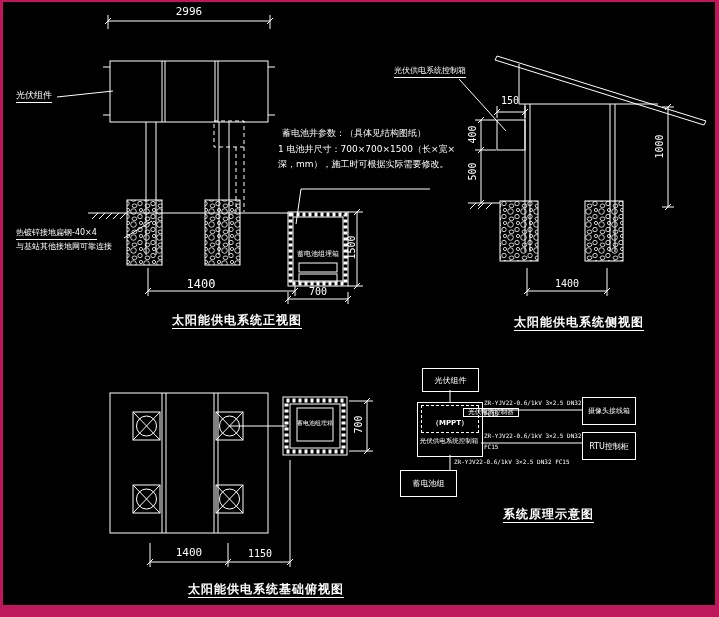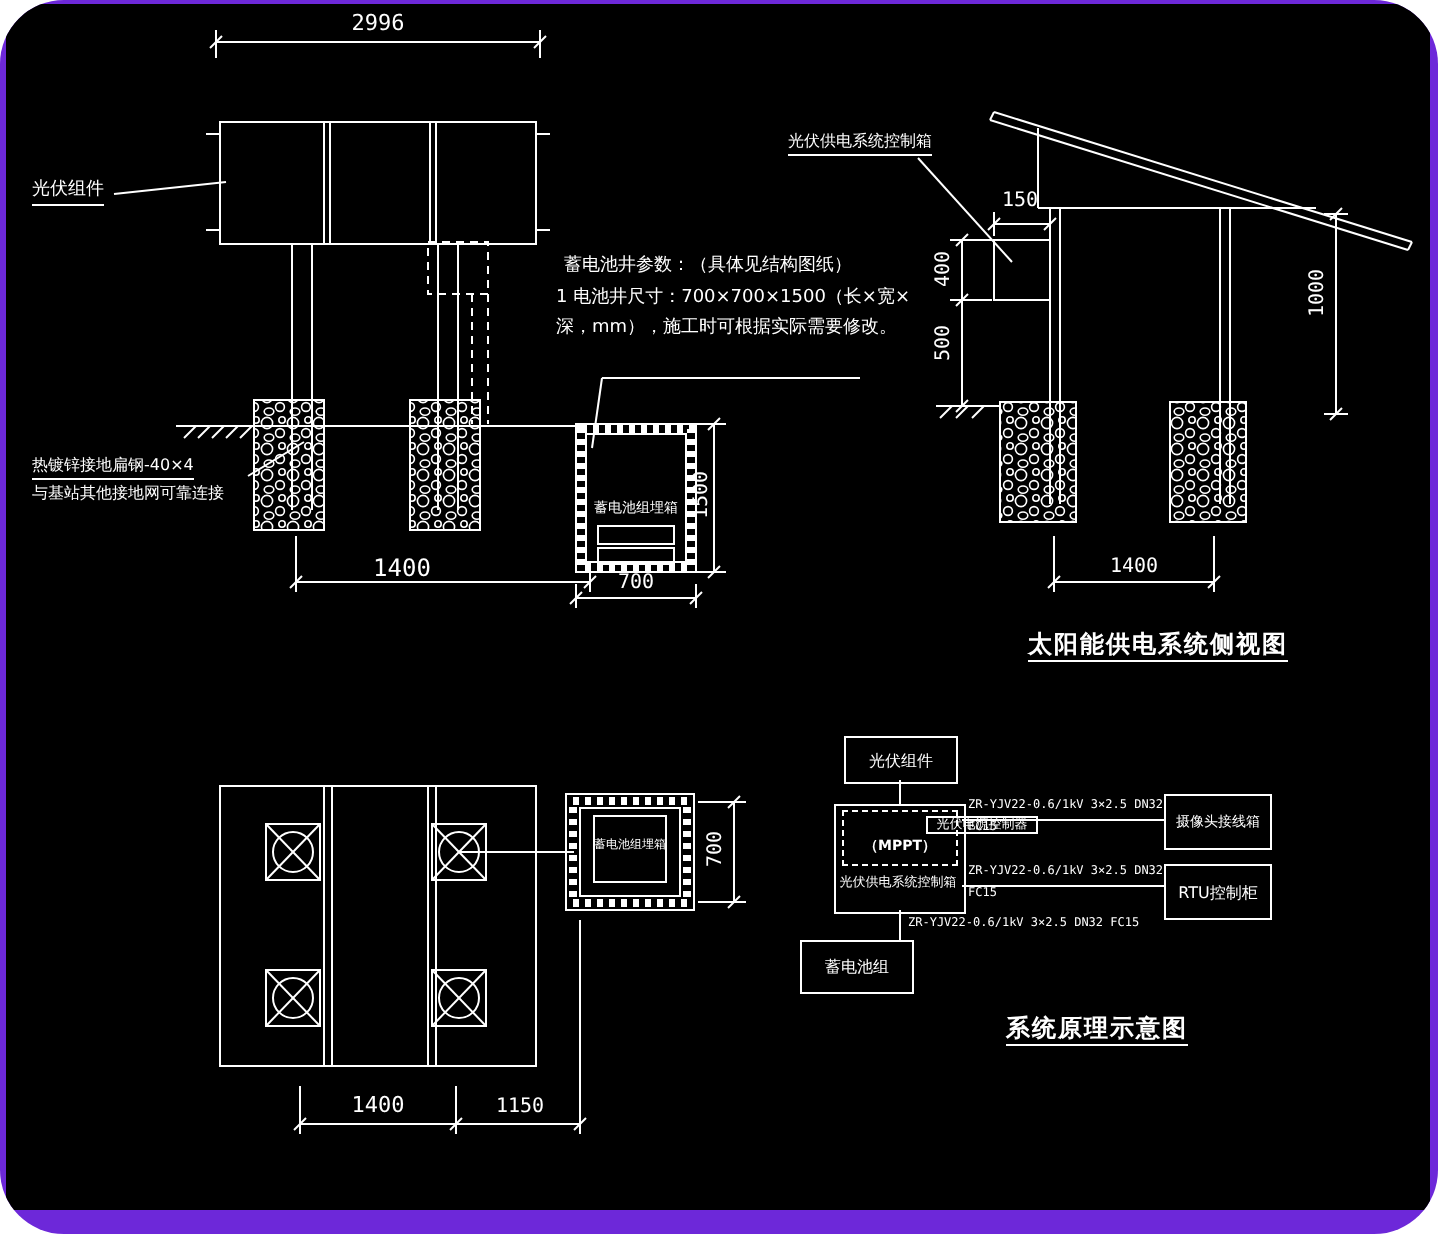--- a/index.html
+++ b/index.html
@@ -1,17 +1,17 @@
 <!DOCTYPE html>
 <html><head>
 <meta charset="utf-8">
 <style>
   html,body{margin:0;padding:0;}
-  #app{position:relative;width:719px;height:617px;background:#6d28d9;overflow:hidden;
-       font-family:"DejaVu Sans",sans-serif;border-radius:32px;}
+  #app{position:relative;width:719px;height:617px;background:#be185d;overflow:hidden;
+       font-family:"DejaVu Sans",sans-serif;}
   .canvas{position:absolute;left:3px;top:2px;width:712px;height:603px;background:#000000;}
   svg{position:absolute;left:0;top:0;}
   .lbl{position:absolute;color:#ffffff;white-space:nowrap;line-height:1.1;}
   .dim{font-family:"DejaVu Sans Mono","DejaVu Sans",monospace;}
   .u{border-bottom:1px solid #ffffff;padding-bottom:1px;}
   .ctr{text-align:center;}
   .vdim{position:absolute;color:#ffffff;text-align:center;transform:rotate(-90deg);
         font-family:"DejaVu Sans Mono",monospace;white-space:nowrap;}
   .box{position:absolute;border:1px solid #ffffff;color:#ffffff;display:flex;
        align-items:center;justify-content:center;text-align:center;}
@@ -228,33 +228,35 @@
 
   <div class="lbl u" style="left:16px;top:229px;font-size:8px;">热镀锌接地扁钢-40×4</div>
   <div class="lbl" style="left:16px;top:243px;font-size:8px;">与基站其他接地网可靠连接</div>
 
   <div class="lbl ctr" style="left:294px;top:251px;width:48px;font-size:7px;">蓄电池组埋箱</div>
 
   <div class="lbl dim ctr" style="left:168px;top:278px;width:66px;font-size:12px;">1400</div>
   <div class="lbl dim ctr" style="left:293px;top:286px;width:50px;font-size:10px;">700</div>
   <div class="vdim" style="left:331px;top:242px;width:40px;font-size:10px;">1500</div>
 
+  <div class="lbl title u" style="left:172px;top:314px;">太阳能供电系统正视图</div>
 
   <div class="lbl u" style="left:394px;top:67px;font-size:8px;">光伏供电系统控制箱</div>
   <div class="lbl dim ctr" style="left:494px;top:95px;width:32px;font-size:10px;">150</div>
   <div class="vdim" style="left:452px;top:129px;width:40px;font-size:10px;">400</div>
   <div class="vdim" style="left:452px;top:166px;width:40px;font-size:10px;">500</div>
   <div class="vdim" style="left:637px;top:141px;width:44px;font-size:10px;">1000</div>
   <div class="lbl dim ctr" style="left:545px;top:278px;width:44px;font-size:10px;">1400</div>
   <div class="lbl title u" style="left:514px;top:316px;">太阳能供电系统侧视图</div>
 
   <div class="lbl ctr" style="left:297px;top:420px;width:36px;font-size:6px;">蓄电池组埋箱</div>
   <div class="vdim" style="left:338px;top:419px;width:40px;font-size:10px;">700</div>
   <div class="lbl dim ctr" style="left:167px;top:547px;width:44px;font-size:11px;">1400</div>
   <div class="lbl dim ctr" style="left:243px;top:548px;width:34px;font-size:10px;">1150</div>
+  <div class="lbl title u" style="left:188px;top:583px;">太阳能供电系统基础俯视图</div>
 
   <div class="box" style="left:422px;top:368px;width:55px;height:22px;font-size:8px;">
     <span>光伏组件</span>
   </div>
 
   <div class="box" style="left:417px;top:402px;width:64px;height:53px;align-items:flex-start;"></div>
   <div class="dashedbox" style="left:421px;top:405px;width:56px;height:26px;">
     <div class="lbl ctr" style="left:1px;top:2px;width:54px;font-size:6.5px;border:1px solid #fff;margin-left:40px;">光伏电源控制器</div>
     <div class="lbl ctr" style="left:1px;top:14px;width:54px;font-size:7px;font-weight:bold;">（MPPT）</div>
   </div>

